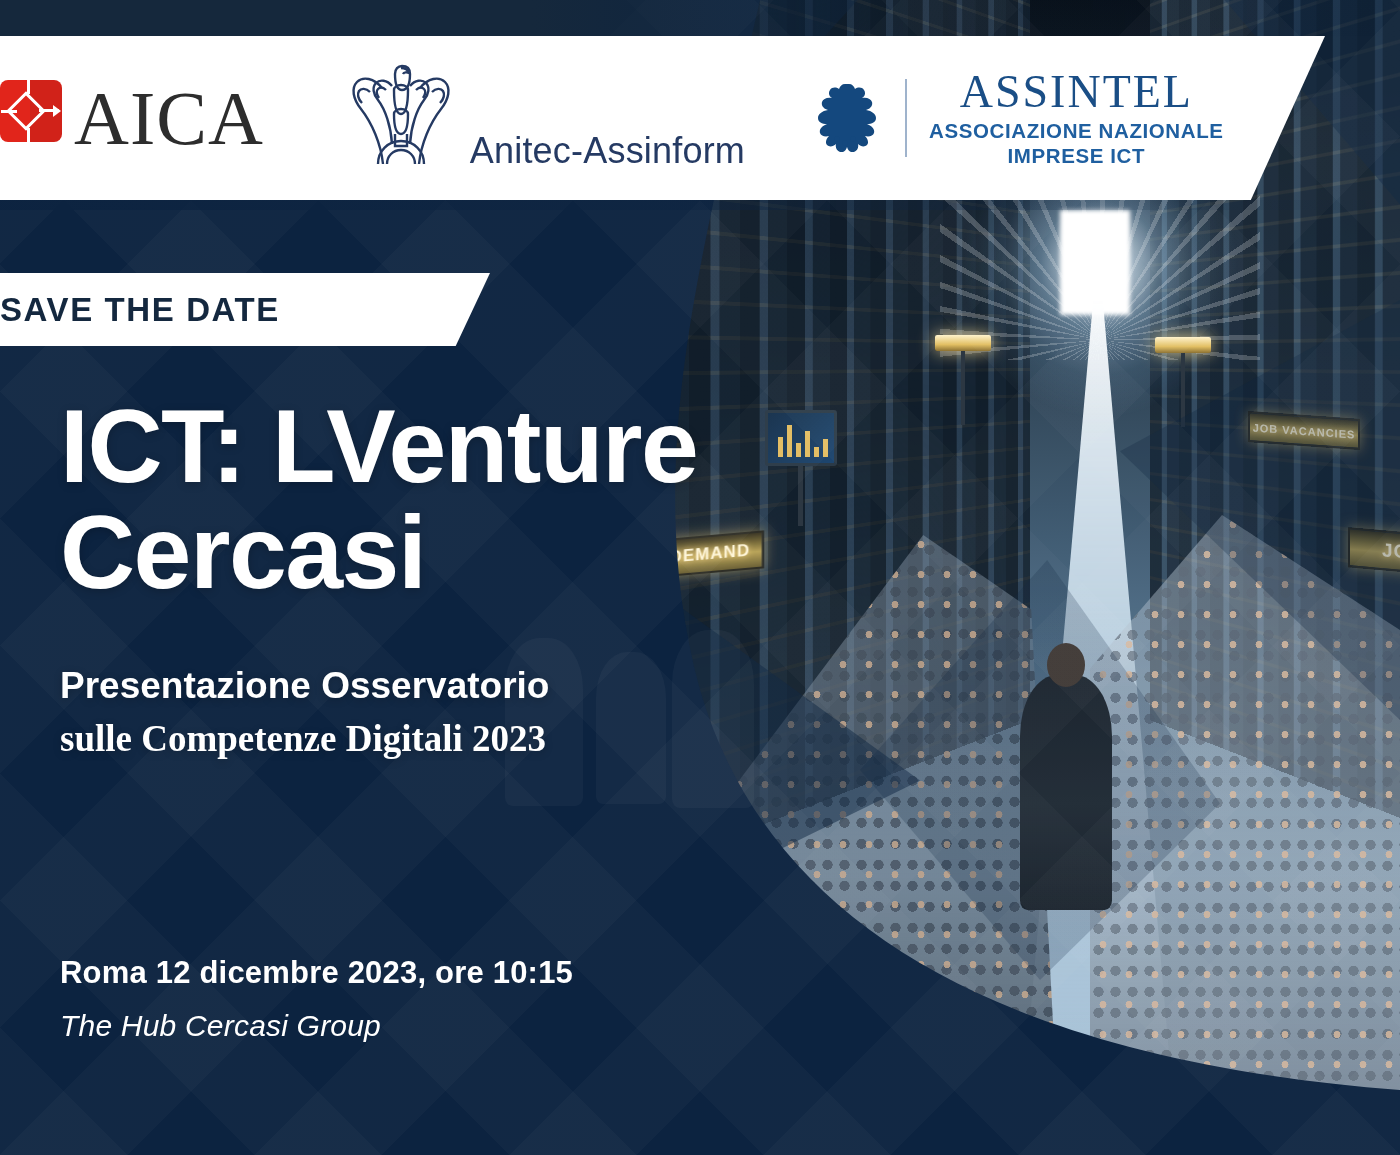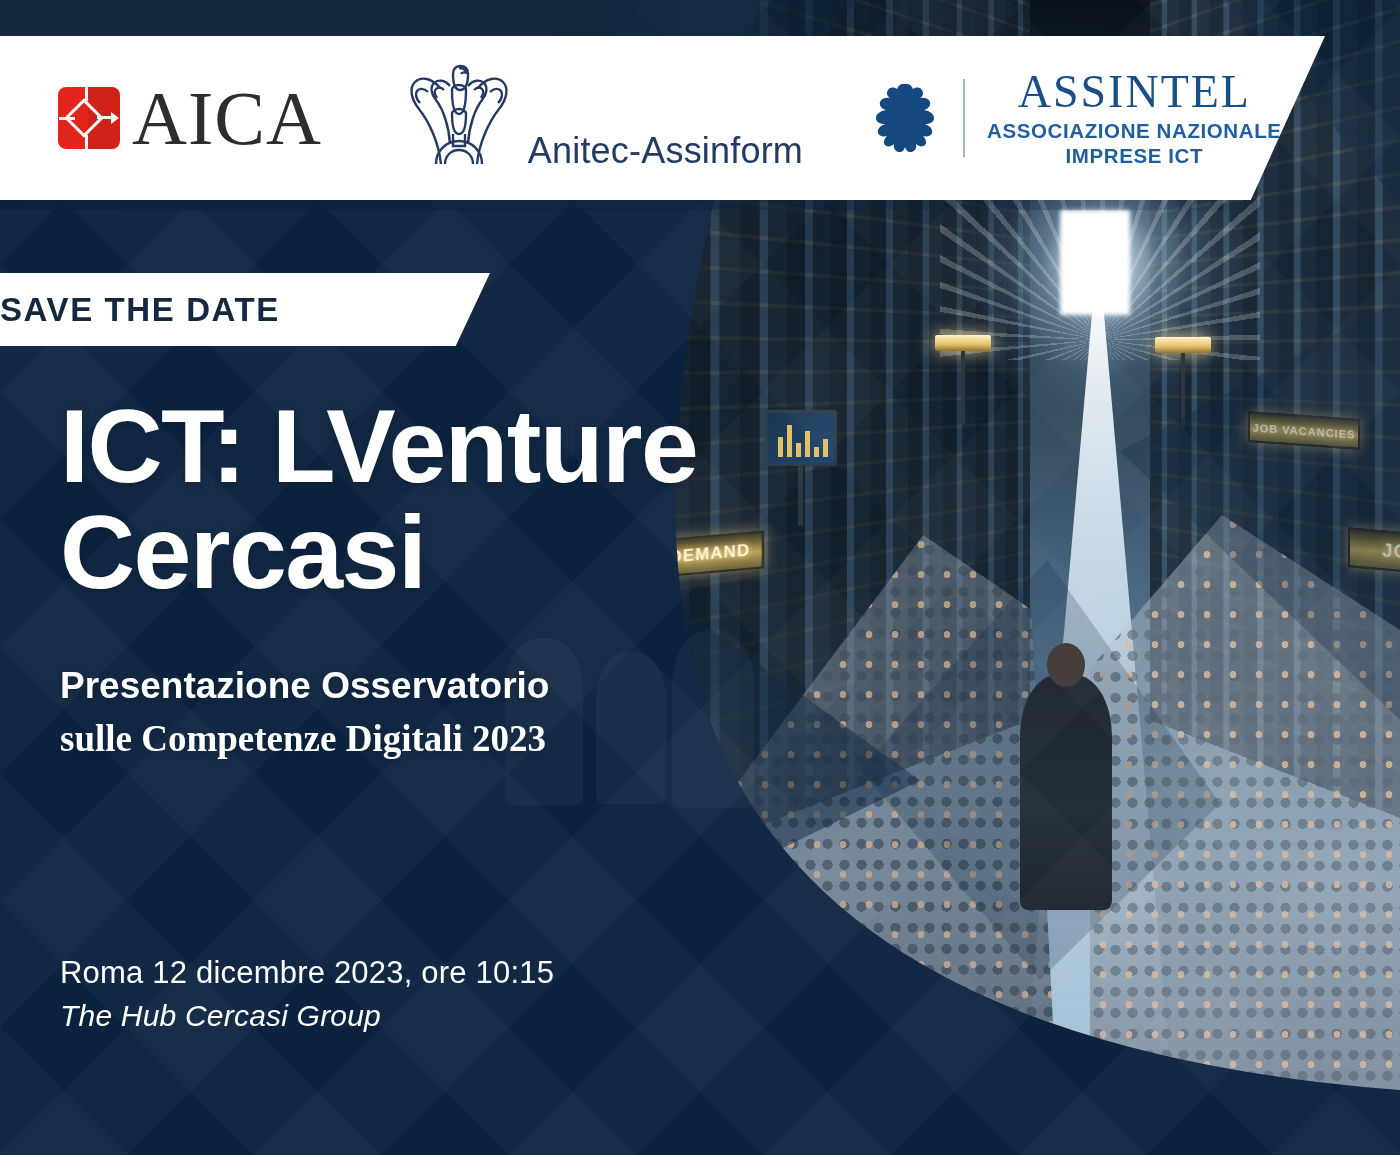--- a/index.html
+++ b/index.html
@@ -291,21 +291,21 @@
     position: absolute;
     left: 0; top: 36px;
     width: 1325px; height: 164px;
     background: #ffffff;
     clip-path: polygon(0 0, 100% 0, 94.4% 100%, 0 100%);
     display: flex;
     align-items: center;
     z-index: 20;
   }
 
-  .logo-aica { display: flex; align-items: center; margin-left: 58px; }
+  .logo-aica { display: flex; }
   .aica-mark {
     position: relative;
     width: 62px; height: 62px;
     background: #e1251b;
     border-radius: 8px;
     overflow: hidden;
     flex: none;
   }
   .aica-mark .dia {
     position: absolute;
@@ -435,23 +435,23 @@
   .subtitle .s2 { display: block; font-family: Liberation Serif, serif; }
 
   .event {
     position: absolute;
     left: 60px; top: 955px;
     z-index: 20;
     color: #ffffff;
   }
   .event-when {
     font-size: 31px;
-    font-weight: 400;
+    font-weight: 700;
     letter-spacing: .2px;
-    margin-bottom: 6px;
+    margin-bottom: 16px;
   }
   .event-venue, .event-address {
     font-size: 30px;
     font-style: italic;
     font-weight: 400;
     line-height: 1.28;
     letter-spacing: .2px;
   }
 
   

